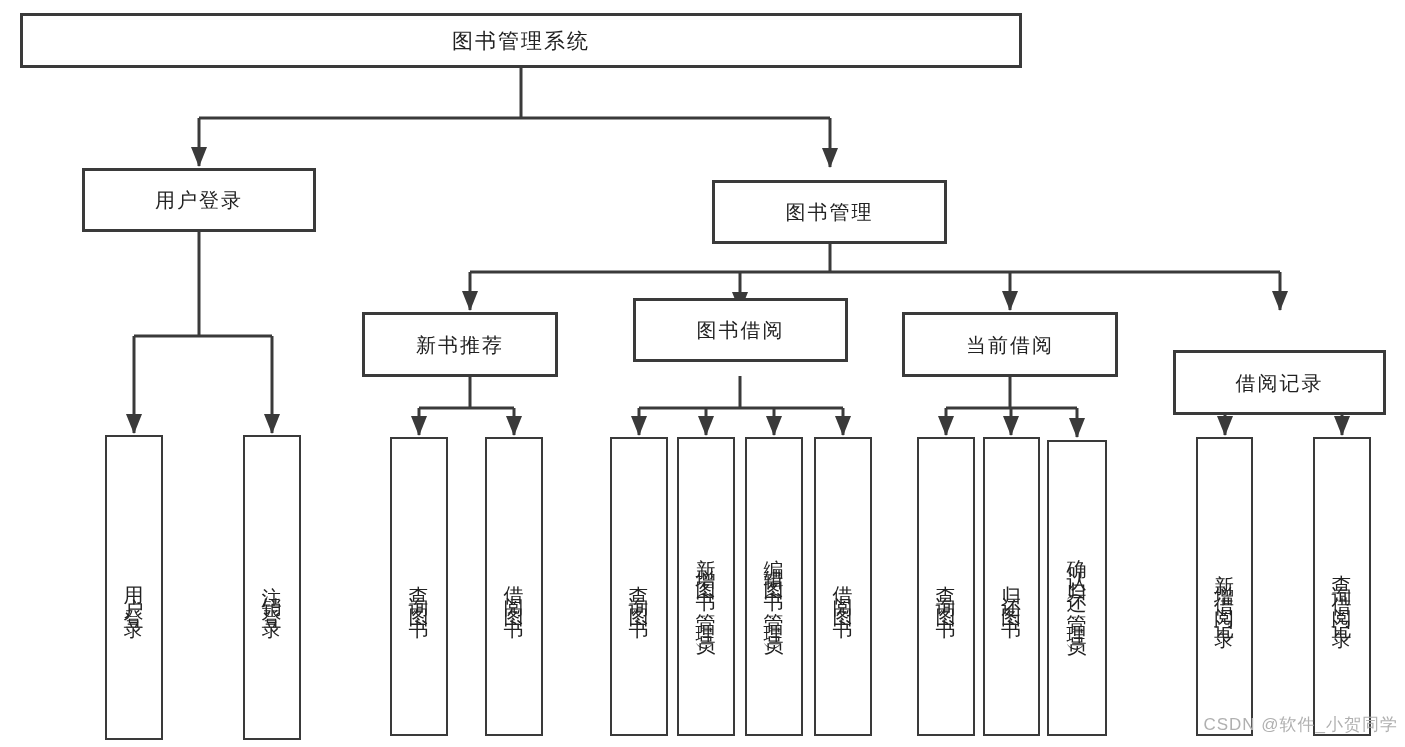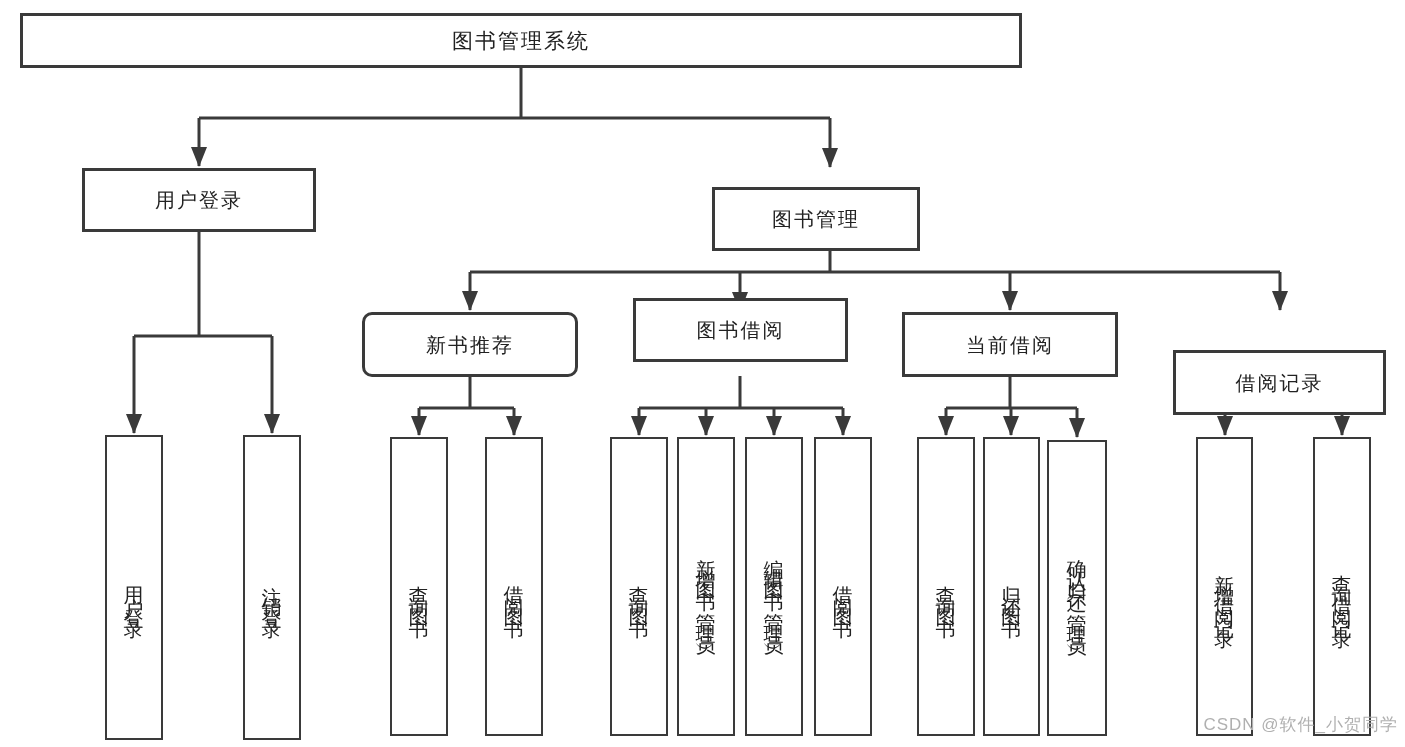--- a/index.html
+++ b/index.html
@@ -115,23 +115,23 @@
     <line class="stem" x1="1077" y1="408" x2="1077" y2="437"></line>
 
     <path class="wire" d="M1280 376 V408 M1225 408 H1342"></path>
     <line class="stem" x1="1225" y1="408" x2="1225" y2="435"></line>
     <line class="stem" x1="1342" y1="408" x2="1342" y2="435"></line>
   </svg>
 
   <div class="hbox root" style="left:20px; top:13px; width:1002px; height:55px;">图书管理系统</div>
 
   <div class="hbox" style="left:82px; top:168px; width:234px; height:64px;">用户登录</div>
-  <div class="hbox" style="left:712px; top:187px; width:208px; height:64px;">图书管理</div>
+  <div class="hbox" style="left:712px; top:180px; width:235px; height:64px;">图书管理</div>
 
-  <div class="hbox" style="left:362px; top:312px; width:216px; height:65px;border-radius:10px;">新书推荐</div>
+  <div class="hbox" style="left:362px; top:312px; width:196px; height:65px;">新书推荐</div>
   <div class="hbox" style="left:633px; top:298px; width:215px; height:64px;font-family:Liberation Serif, serif;">图书借阅</div>
   <div class="hbox" style="left:902px; top:312px; width:216px; height:65px;">当前借阅</div>
   <div class="hbox" style="left:1173px; top:312px; width:213px; height:65px;margin-top:38px;">借阅记录</div>
 
   <div class="vbox" style="left:105px; top:435px; width:58px; height:305px;">
     <span>用户登录</span>
   </div>
   <div class="vbox" style="left:243px; top:435px; width:58px; height:305px;">
     <span>注销登录</span>
   </div>

